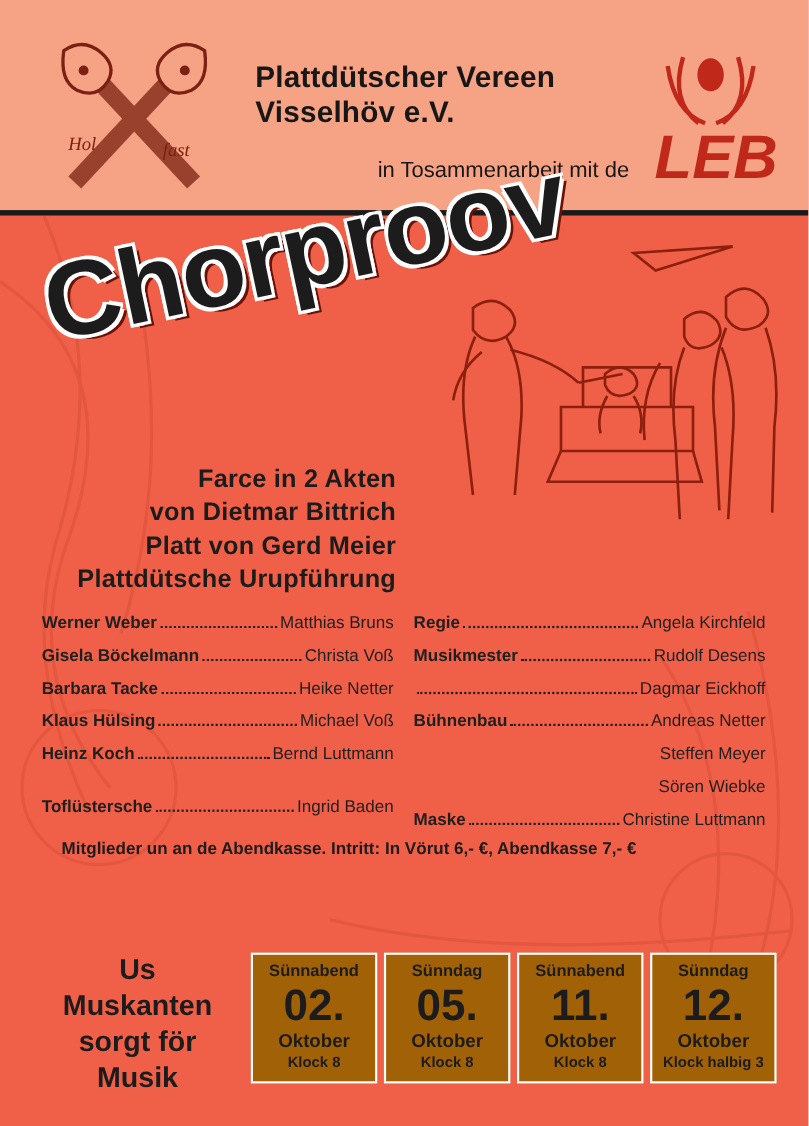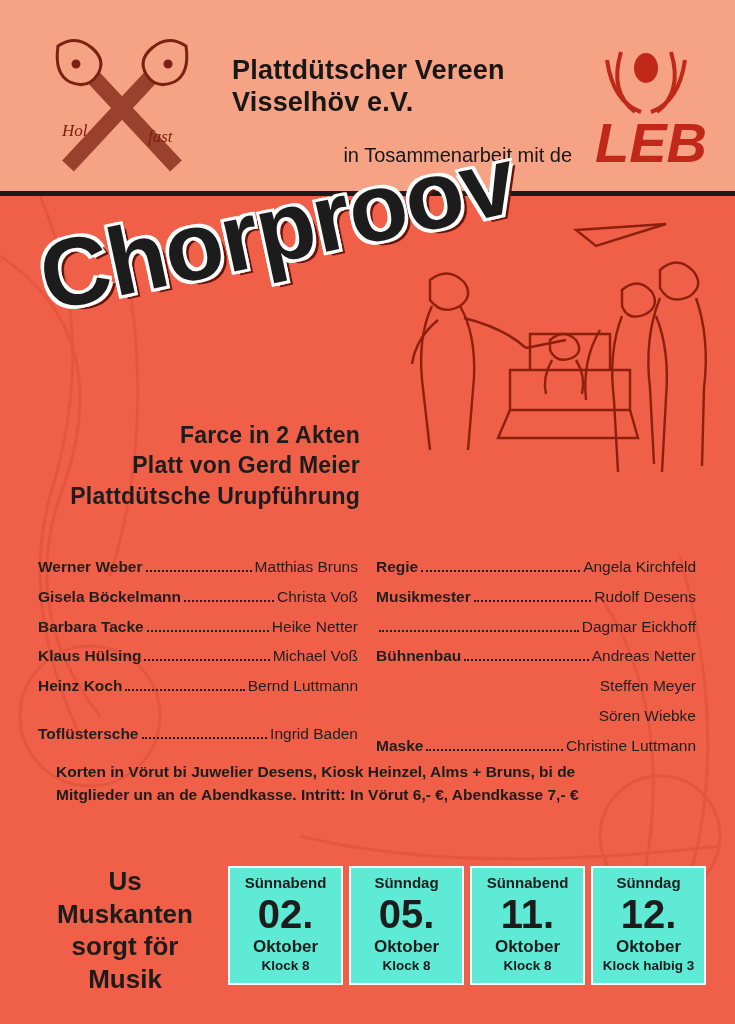--- a/index.html
+++ b/index.html
@@ -193,21 +193,21 @@
   .dates {
     position: absolute;
     left: 228px;
     top: 866px;
     width: 478px;
     display: flex;
     gap: 6px;
   }
   .date-card {
     flex: 1;
-    background: #5eead4;
+    background: #a16207;
     border: 2px solid #ffffff;
     text-align: center;
     padding: 6px 2px 8px 2px;
     color: #1c1c1c;
   }
   .date-card .dow {
     font-size: 15px;
     font-weight: bold;
     line-height: 1.2;
   }
@@ -312,20 +312,21 @@
       </g>
     </svg>
   </div>
 
   <div class="title-wrap">
     <div class="title">Chorproov</div>
   </div>
 
   <div class="subtitle">
     <div>Farce in 2 Akten</div>
+    <div>von Dietmar Bittrich</div>
     <div>Platt von Gerd Meier</div>
     <div>Plattdütsche Urupführung</div>
   </div>
 
   <div class="cast">
 
     <div class="cast-col">
       <div class="cast-row">
         <span class="role">Werner Weber</span>
         <span class="dots"></span>
@@ -388,21 +389,20 @@
       <div class="cast-row">
         <span class="role">Maske</span>
         <span class="dots"></span>
         <span class="person">Christine Luttmann</span>
       </div>
     </div>
 
   </div>
 
   <div class="info">
-    <div class="ticket">Korten in Vörut bi Juwelier Desens, Kiosk Heinzel, Alms + Bruns, bi de</div>
     <div class="ticket">Mitglieder un an de Abendkasse. Intritt: In Vörut 6,- €, Abendkasse 7,- €</div>
   </div>
 
 
   <div class="music">
     <div>Us</div>
     <div>Muskanten</div>
     <div>sorgt för</div>
     <div>Musik</div>
   </div>

